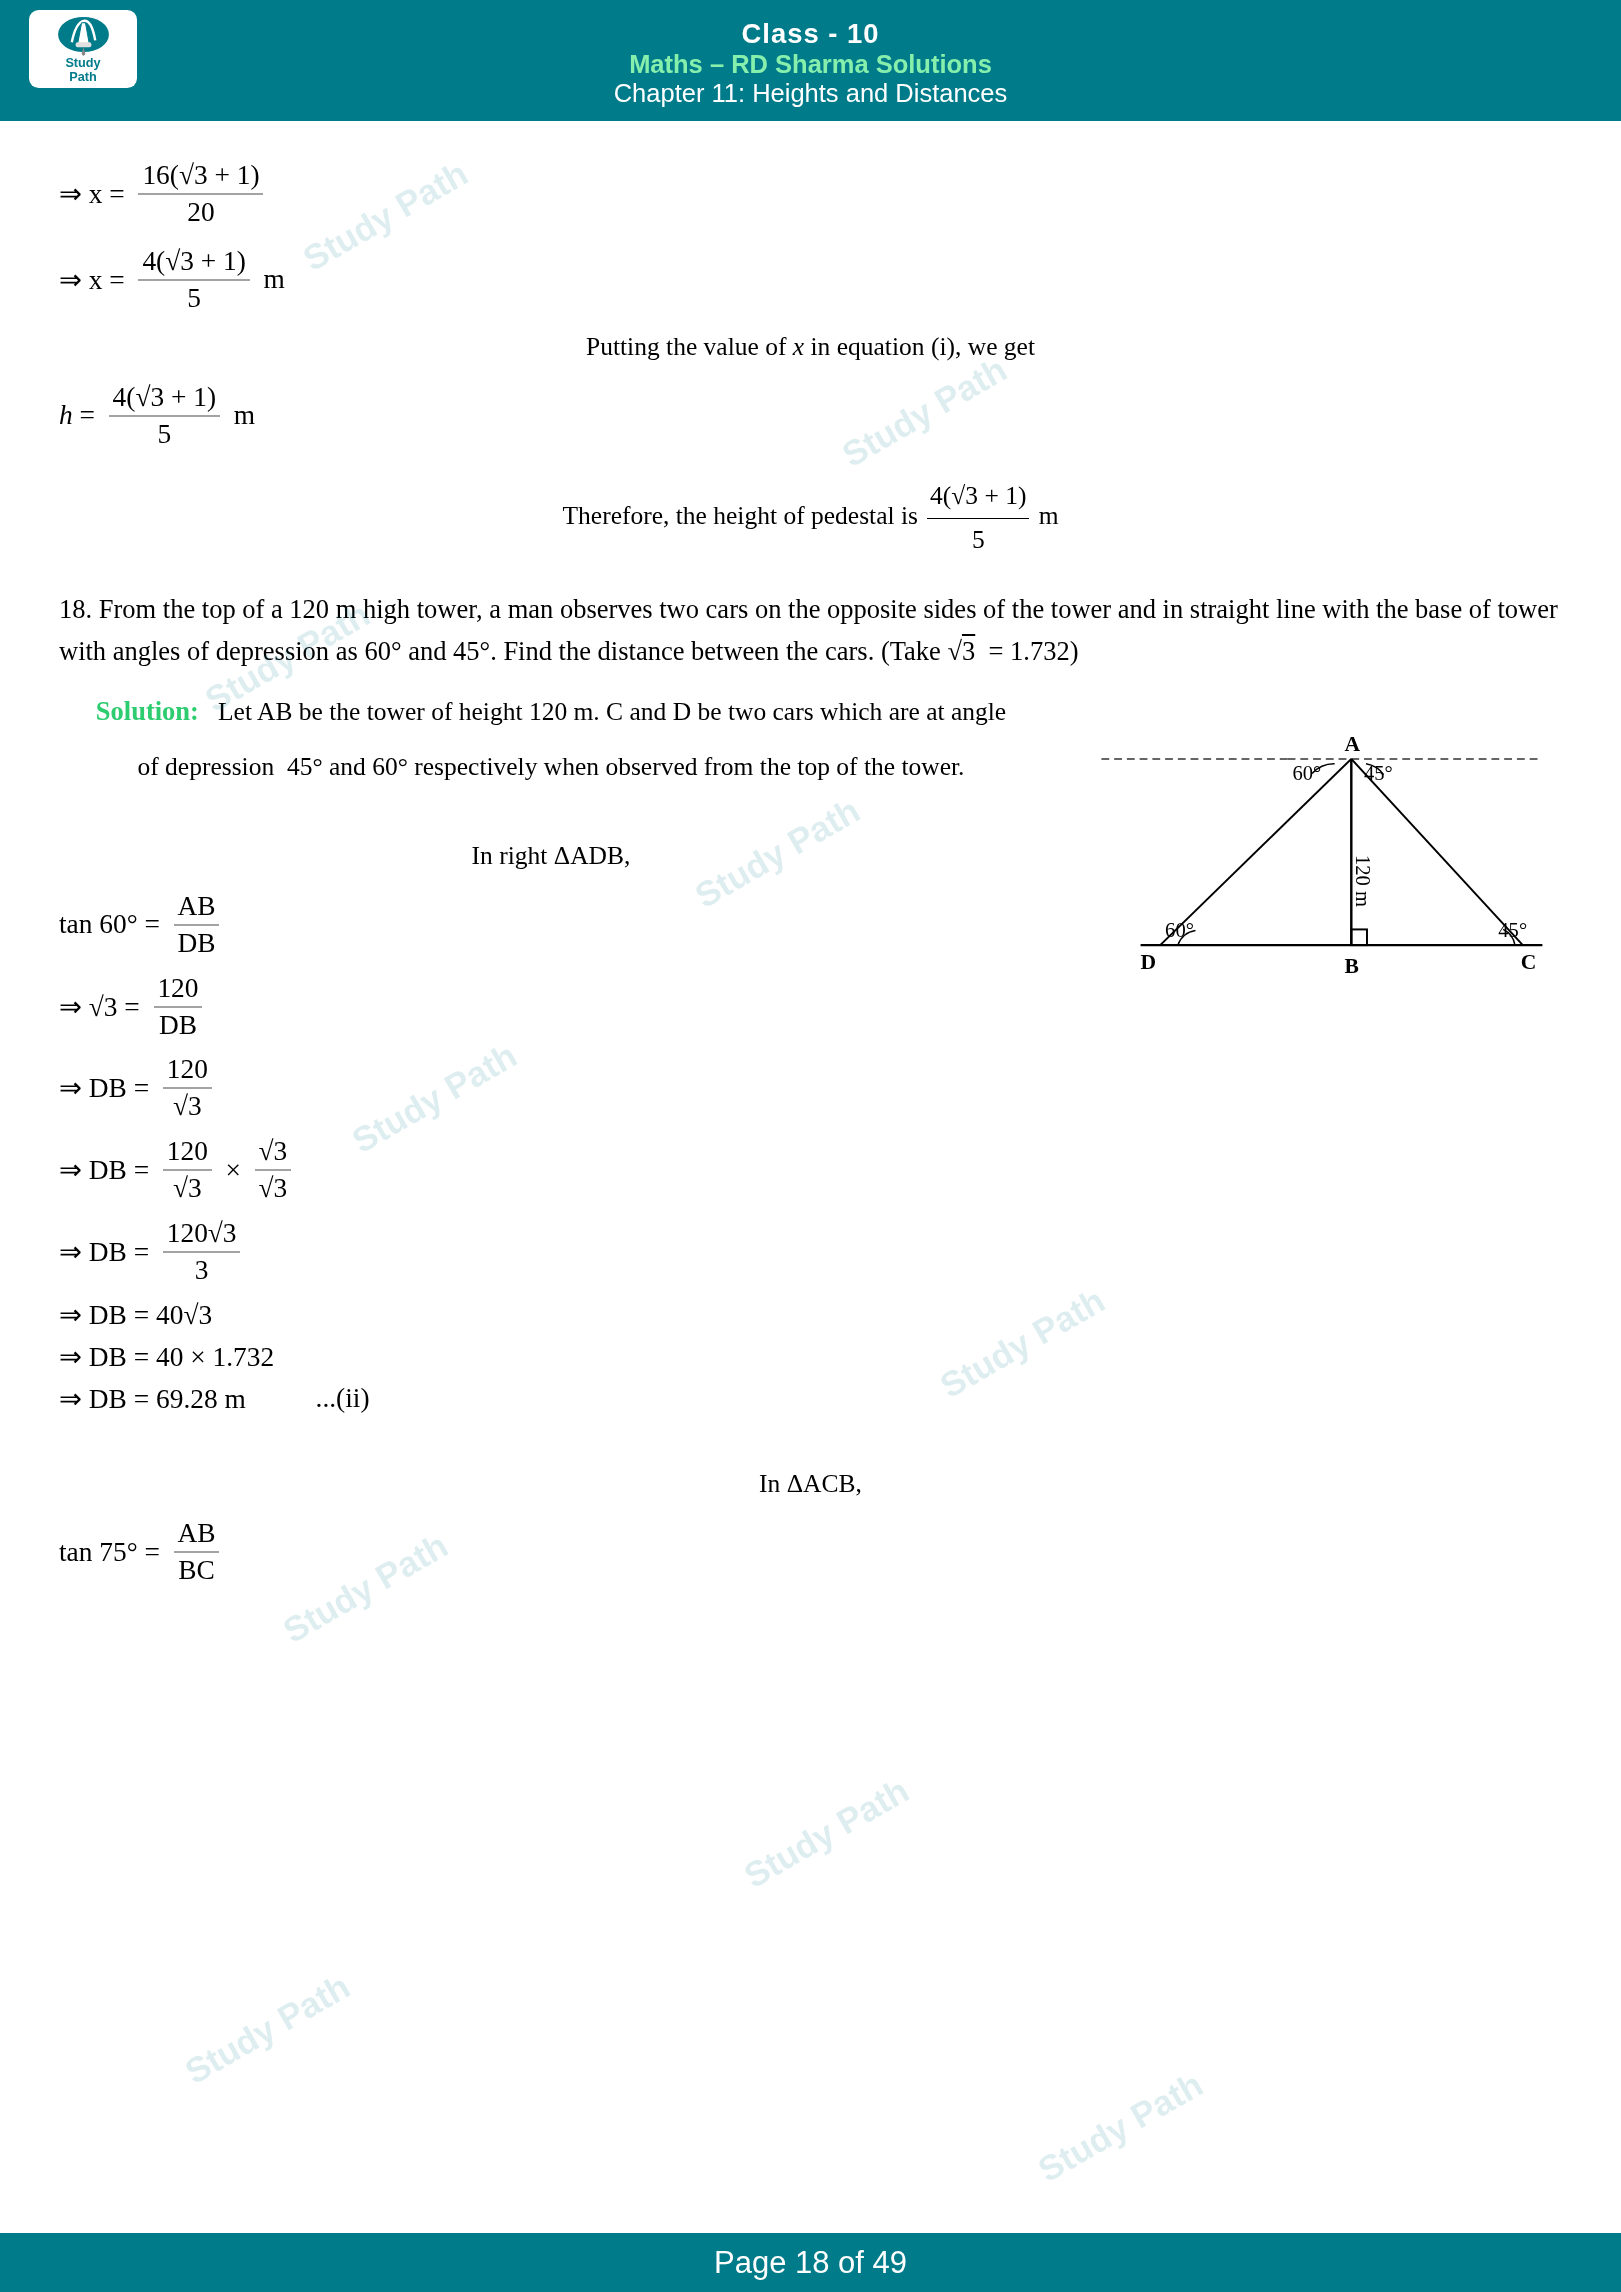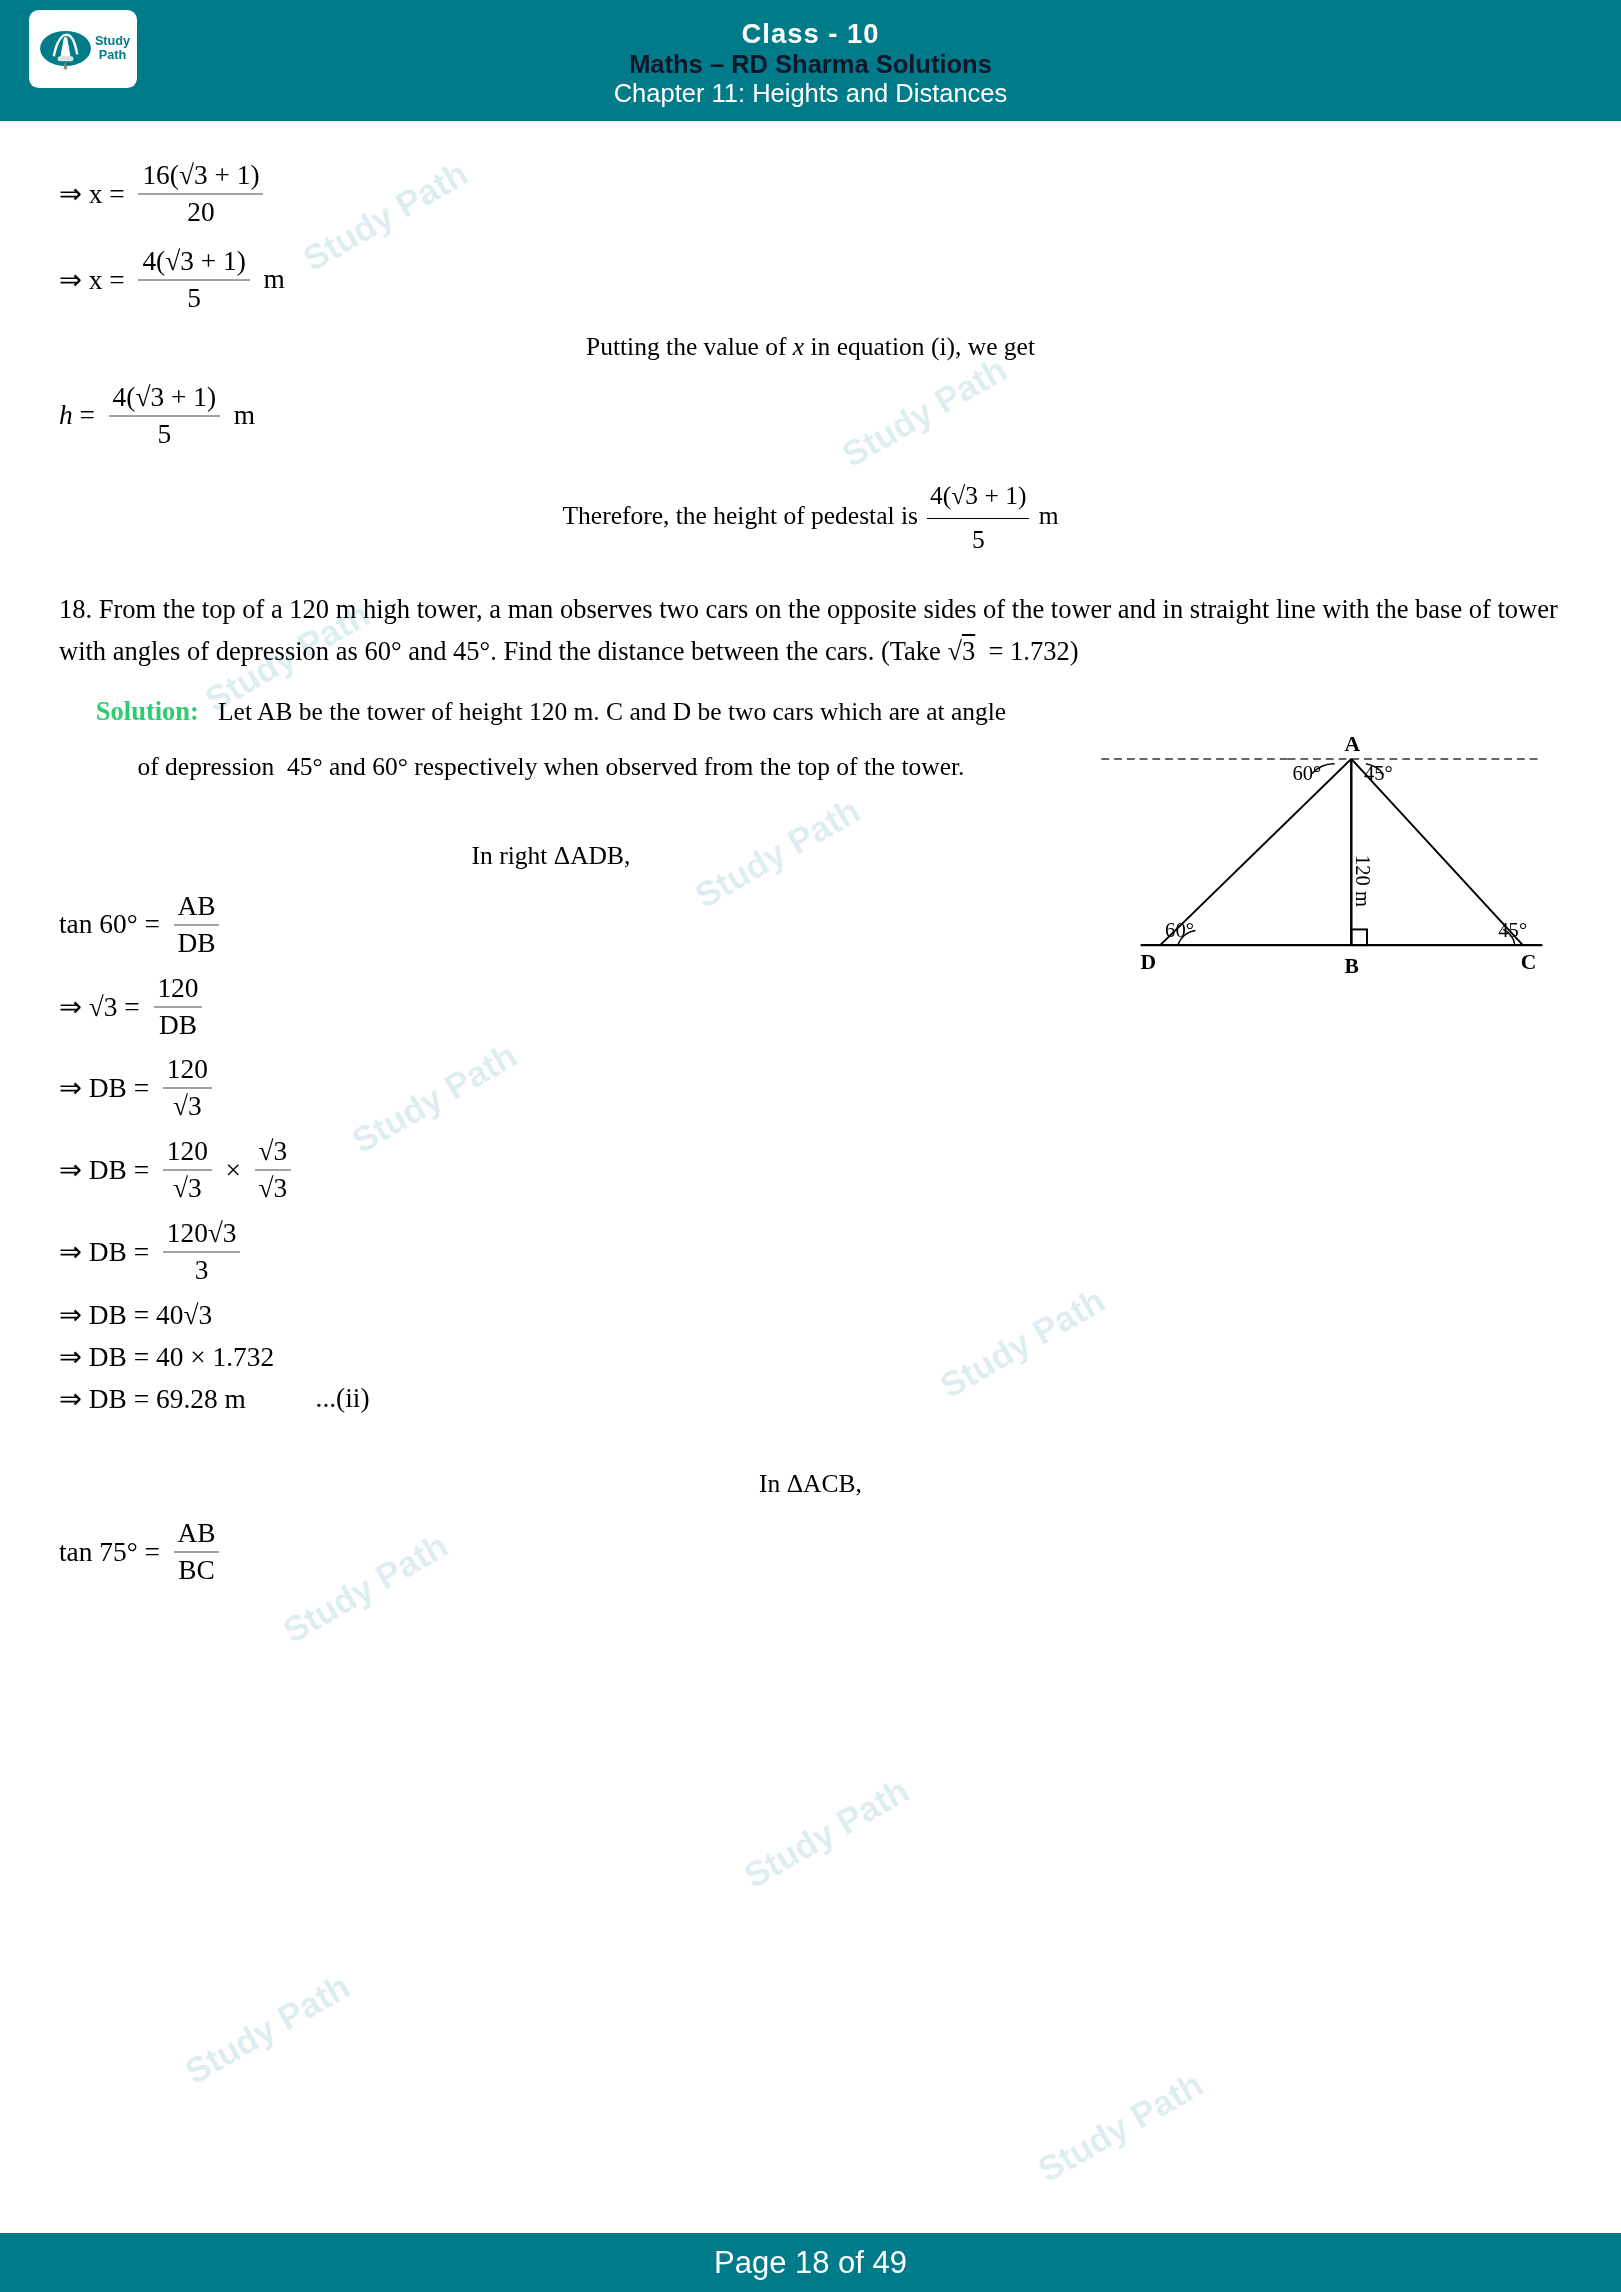--- a/index.html
+++ b/index.html
@@ -23,20 +23,21 @@
       position: absolute;
       left: 29px;
       top: 9.8px;
       width: 108px;
       height: 78px;
       background: #fff;
       border-radius: 9.8px;
       display: flex;
       align-items: center;
       justify-content: center;
+      flex-direction: column;
     }
     .logo-pen {
       width: 59px;
       height: 44px;
     }
     .logo-text {
       font-size: 12.7px;
       font-weight: bold;
       color: #007B8A;
       font-family: Arial, sans-serif;
@@ -44,21 +45,21 @@
       text-align: center;
     }
     .header-title-class {
       color: #ffffff;
       font-size: 27.4px;
       font-weight: bold;
       font-family: Arial, sans-serif;
       letter-spacing: 1px;
     }
     .header-title-book {
-      color: #0f172a;
+      color: #86efac;
       font-size: 25.5px;
       font-weight: bold;
       font-family: Arial, sans-serif;
     }
     .header-title-chapter {
       color: #ffffff;
       font-size: 25.5px;
       font-family: Arial, sans-serif;
     }
 

